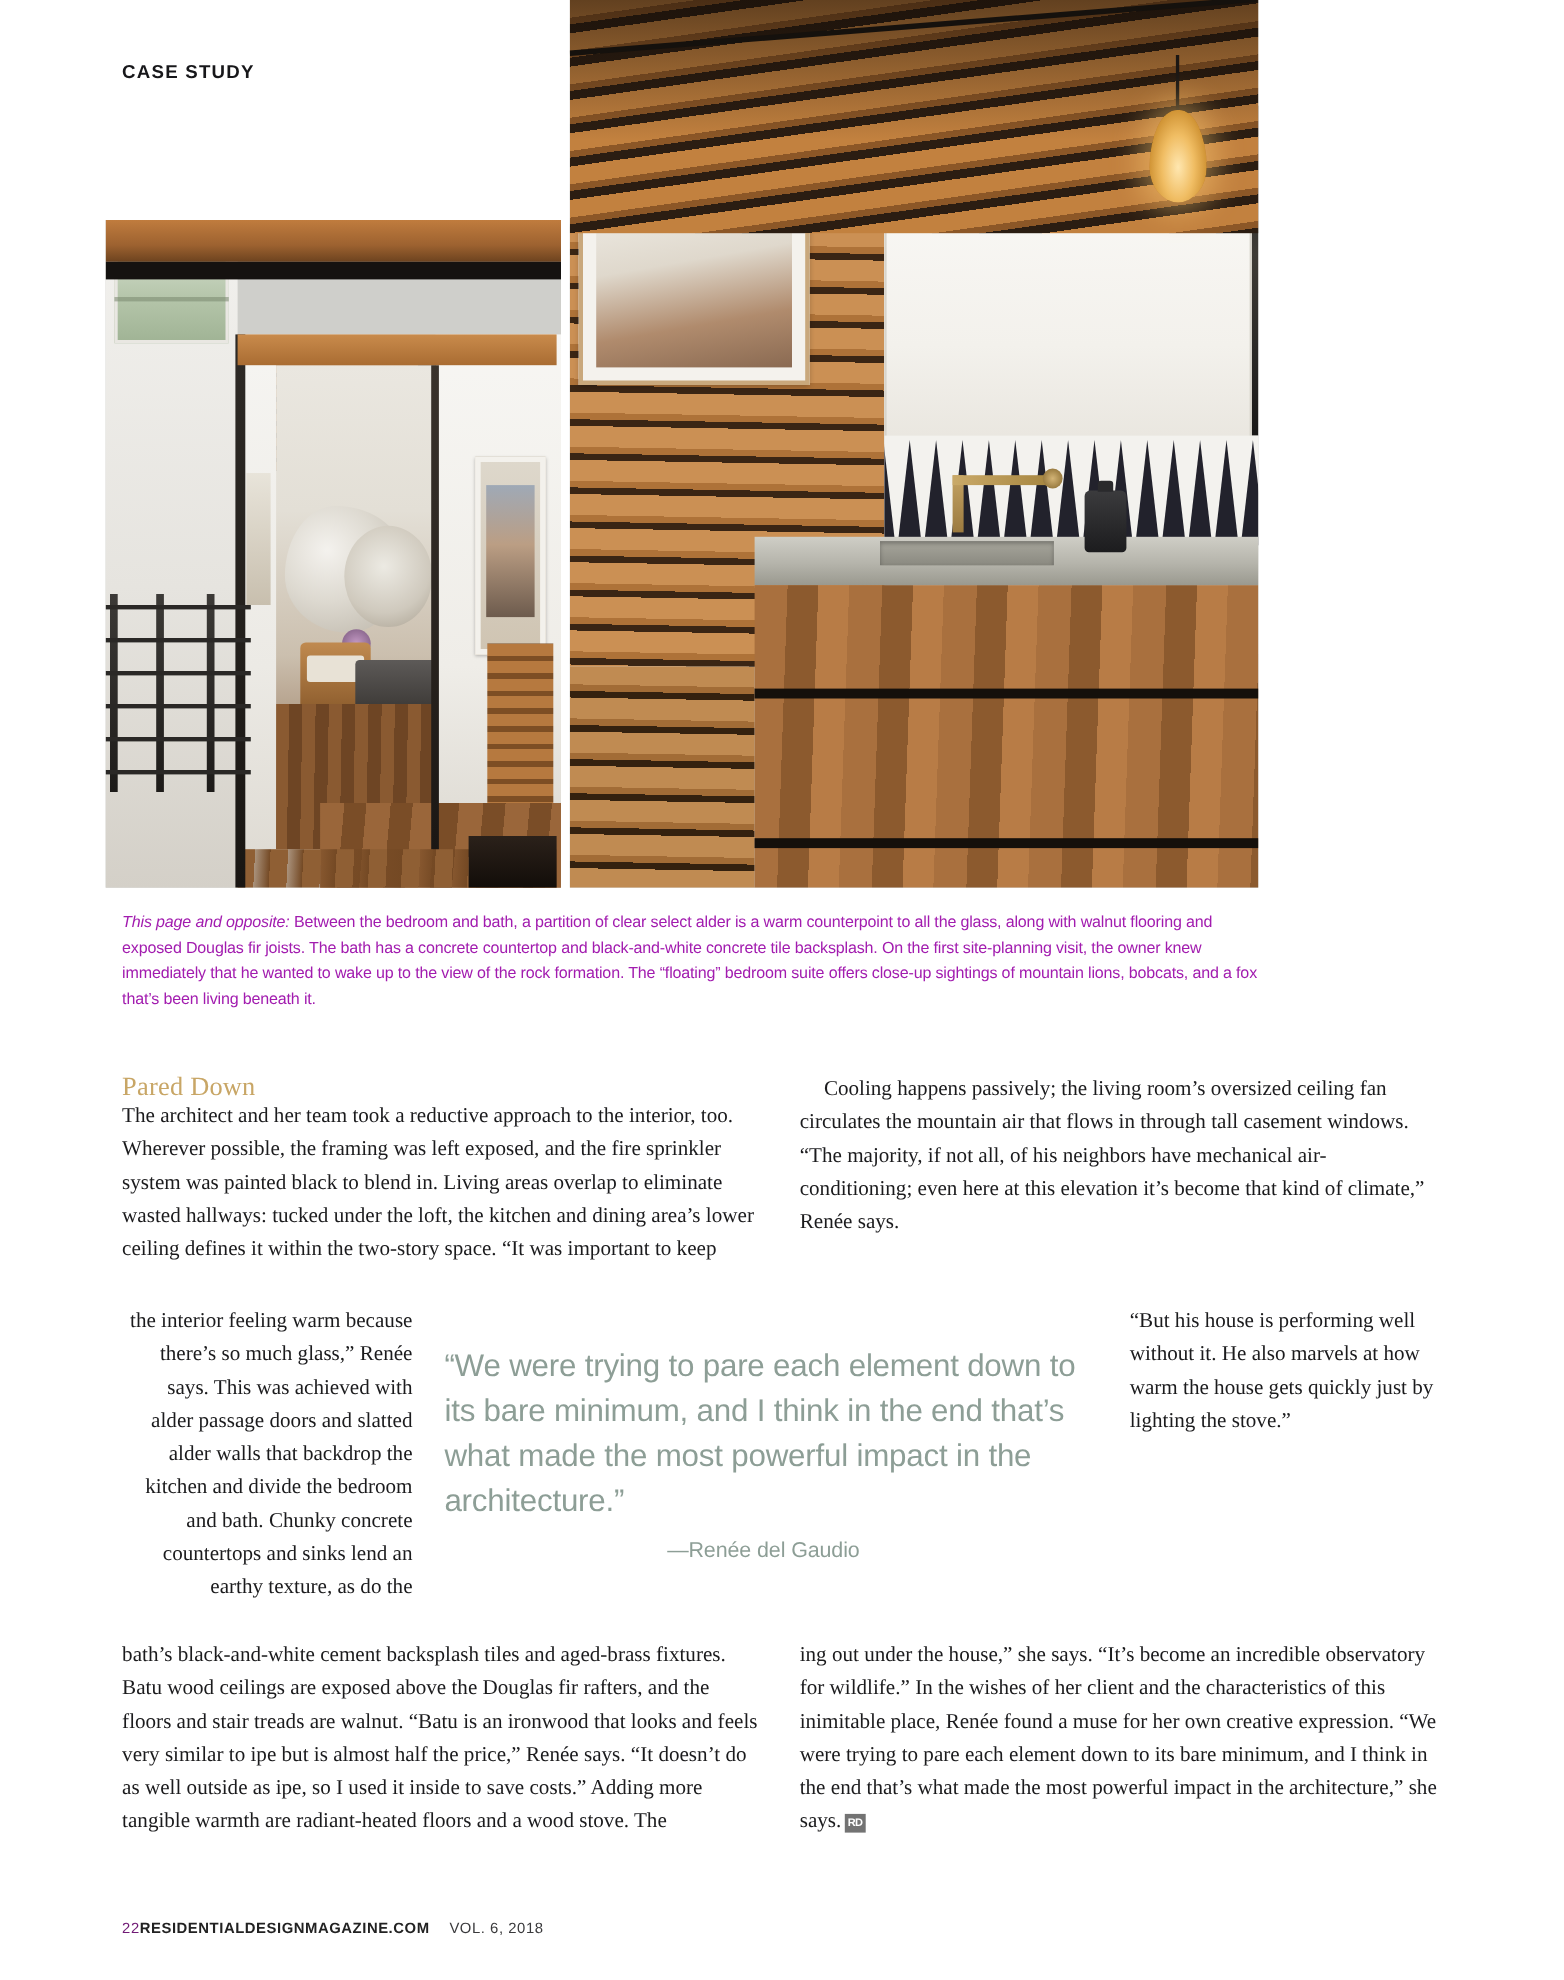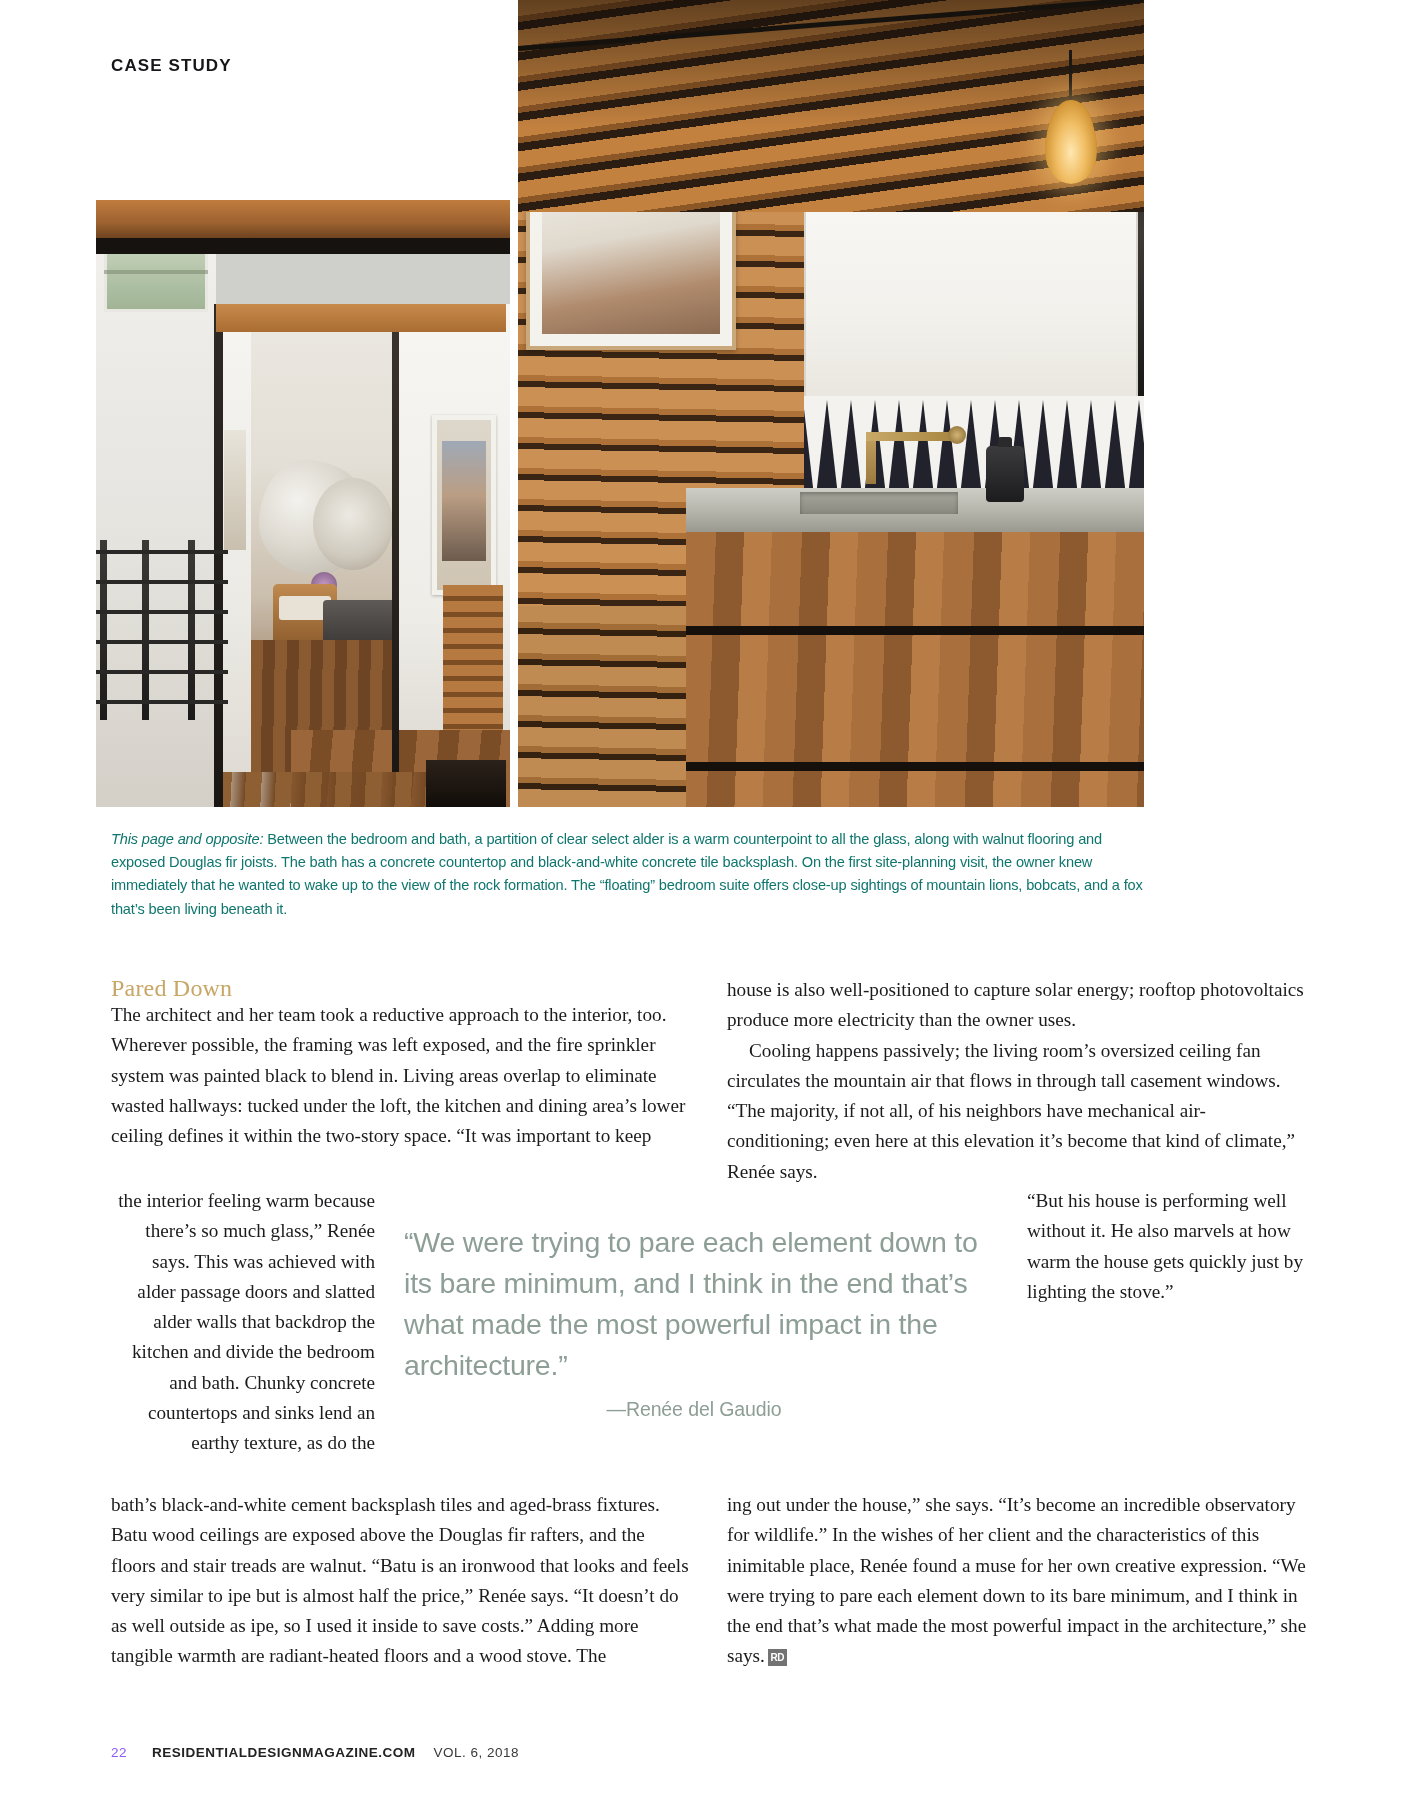--- a/index.html
+++ b/index.html
@@ -289,21 +289,21 @@
 
   
   .caption {
     position: absolute;
     left: 111px;
     top: 828px;
     width: 1032px;
     font-family: "Liberation Sans", sans-serif;
     font-size: 14.6px;
     line-height: 23.2px;
-    color: #0f766e;
+    color: #a21caf;
     letter-spacing: -0.15px;
   }
   .caption em { font-style: italic; }
 
   
   .section-head {
     position: absolute;
     left: 111px;
     top: 975px;
     font-family: "Liberation Serif", serif;
@@ -378,21 +378,21 @@
   .footer {
     position: absolute;
     left: 111px;
     top: 1745px;
     font-family: "Liberation Sans", sans-serif;
     font-size: 13.5px;
     letter-spacing: .5px;
     color: #3a3a3c;
     white-space: nowrap;
   }
-  .footer .pg { color: #8b5cf6; margin-right: 25px; }
+  .footer .pg { color: #701a75; margin-right: 0; }
   .footer .site { font-weight: 700; color: #222; }
   .footer .vol { margin-left: 18px; color: #3a3a3c; }
 </style>
 </head>
 <body>
 
 <div class="kicker">CASE STUDY</div>
 
 <div class="photo photo-left">
   <div class="photo-inner">
@@ -489,21 +489,20 @@
   <p>The architect and her team took a reductive approach to the interior, too. Wherever possible, the framing was left exposed, and the fire sprinkler system was painted black to blend in. Living areas overlap to eliminate wasted hallways: tucked under the loft, the kitchen and dining area’s lower ceiling defines it within the two-story space. “It was important to keep</p>
 </div>
 <div class="col col-l-narrow">
   <p>the interior feeling warm because there’s so much glass,” Renée says. This was achieved with alder passage doors and slatted alder walls that backdrop the kitchen and divide the bedroom and bath. Chunky concrete countertops and sinks lend an earthy texture, as do the</p>
 </div>
 <div class="col col-l-bot">
   <p>bath’s black-and-white cement backsplash tiles and aged-brass fixtures. Batu wood ceilings are exposed above the Douglas fir rafters, and the floors and stair treads are walnut. “Batu is an ironwood that looks and feels very similar to ipe but is almost half the price,” Renée says.  “It doesn’t do as well outside as ipe, so I used it inside to save costs.” Adding more tangible warmth are radiant-heated floors and a wood stove. The</p>
 </div>
 
 <div class="col col-r-top">
-  <p>house is also well-positioned to capture solar energy; rooftop photovoltaics produce more electricity than the owner uses.</p>
   <p class="ind">Cooling happens passively; the living room’s oversized ceiling fan circulates the mountain air that flows in through tall casement windows. “The majority, if not all, of his neighbors have mechanical air-conditioning; even here at this elevation it’s become that kind of climate,” Renée says.</p>
 </div>
 <div class="col col-r-narrow">
   <p>“But his house is performing well without it. He also marvels at how warm the house gets quickly just by lighting the stove.”</p>
 </div>
 <div class="col col-r-bot">
   <p><span>ing out under the house,” she says. “It’s become an incredible observatory for wildlife.” In the wishes of her client and the characteristics of this inimitable place, Renée found a muse for her own creative expression. “We were trying to pare each element down to its bare minimum, and I think in the end that’s what made the most powerful impact in the architecture,” she says.</span><span class="endmark">RD</span></p>
 </div>
 
 <div class="pullquote">“We were trying to pare each element down to its bare minimum, and I think in the end that’s what made the most powerful impact in the architecture.”</div>

